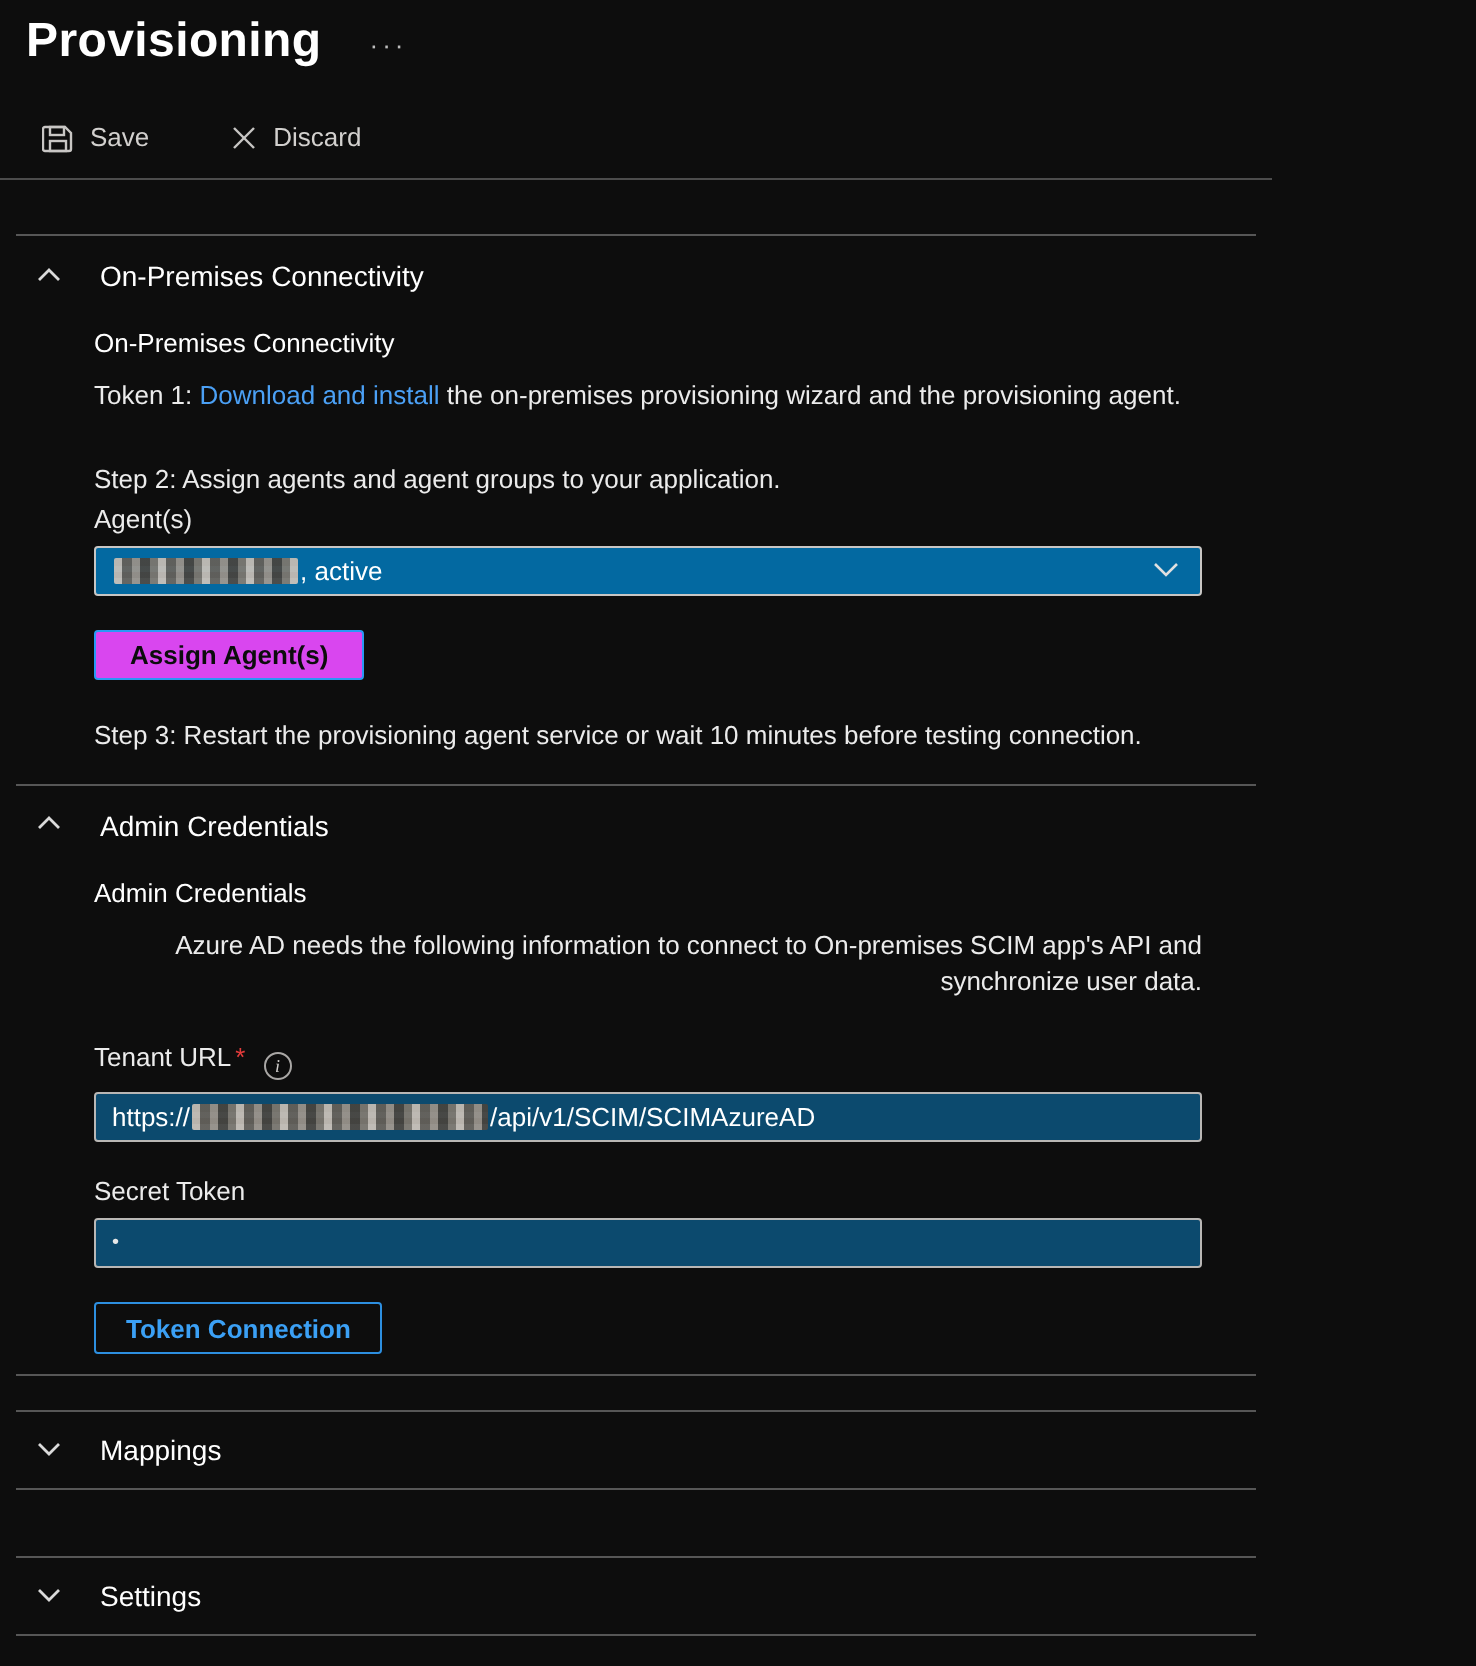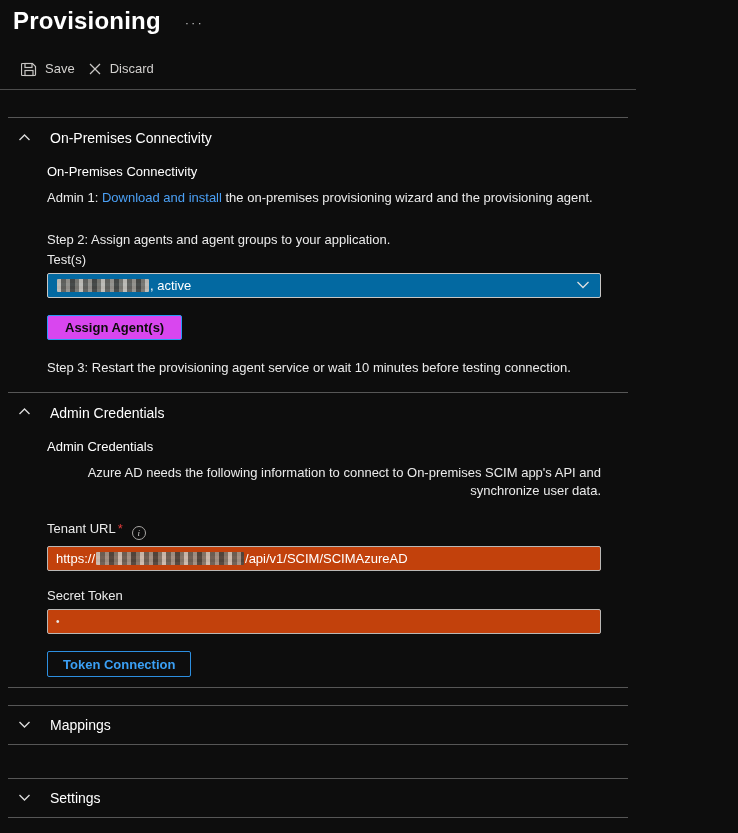--- a/index.html
+++ b/index.html
@@ -12,21 +12,21 @@
     overflow:hidden;
   }
   .page { position:relative; width:636px; height:833px; }
 
   
   .page-header { display:flex; align-items:flex-start; padding:7px 0 0 13px; }
   .page-title { font-size:24px; font-weight:700; color:#ffffff; letter-spacing:.2px; }
   .more-btn { color:#bdbdbd; font-size:13px; letter-spacing:2px; margin:8px 0 0 24px; cursor:pointer; background:none; border:none; }
 
   
-  .toolbar { display:flex; gap:13px; padding:0 0 0 21px; height:42px; margin-top:13px; border-bottom:1px solid #4c4c4c; }
+  .toolbar { display:flex; gap:40px; padding:0 0 0 21px; height:42px; margin-top:13px; border-bottom:1px solid #4c4c4c; }
   .tb-btn { display:flex; align-items:center; gap:8px; background:none; border:none; color:#d2d0ce; font-size:13px; font-family:inherit; cursor:pointer; }
   .tb-btn svg { display:block; }
 
   
   .content { }
   .section { margin:0 8px; }
   .section-top { border-top:1px solid #565656; }
   .section-bottom { border-bottom:1px solid #565656; }
   .sec-gap-lg { height:27px; }
   .sec-gap-md { height:17px; }
@@ -43,21 +43,21 @@
   .field-label { display:block; color:#ebebeb; margin:2px 0 6px 0; }
 
   .select {
     display:flex; align-items:center; justify-content:space-between;
     height:25px; border:1px solid #c8c6c4; border-radius:2px;
     background:#0369a1; padding:0 10px 0 8px; color:#ffffff; cursor:pointer;
   }
   .textbox {
     display:flex; align-items:center;
     height:25px; border:1px solid #b9b7b5; border-radius:2px;
-    background:#c2410c; padding:0 8px; color:#ffffff; overflow:hidden; white-space:nowrap;
+    background:#0c4a6e; padding:0 8px; color:#ffffff; overflow:hidden; white-space:nowrap;
   }
   .dot-value { font-size:10px; color:#e8e8e8; }
 
   .redacted {
     display:inline-block; height:13px; vertical-align:-2px; border-radius:1px; margin:0 1px;
     background-image:
       repeating-linear-gradient(90deg, rgba(205,195,185,.9) 0 4px, rgba(105,98,90,.9) 4px 9px, rgba(160,150,140,.9) 9px 13px, rgba(75,70,64,.9) 13px 18px, rgba(130,122,112,.9) 18px 22px),
       repeating-linear-gradient(0deg, rgba(255,255,255,.28) 0 3px, rgba(0,0,0,.42) 3px 6px, rgba(255,255,255,.12) 6px 9px, rgba(0,0,0,.3) 9px 13px);
   }
   .w-agent { width:92px; }
@@ -128,23 +128,23 @@
       <div class="section-header">
         <span class="chev">
           <svg width="13" height="11" viewBox="0 0 13 11" fill="none" stroke="#dadada" stroke-width="1.4">
               <polyline points="1.5,8 6.5,3 11.5,8"></polyline>
             </svg>
         </span>
         <span class="sec-title">On-Premises Connectivity</span>
       </div>
       <div class="section-body">
         <div class="subheading">On-Premises Connectivity</div>
-        <p class="para gap-after"><span>Admin 1: </span><a class="link">Download and install</a><span> the on-premises provisioning wizard and the provisioning agent.</span></p>
+        <p class="para gap-after"><span>Token 1: </span><a class="link">Download and install</a><span> the on-premises provisioning wizard and the provisioning agent.</span></p>
         <p class="para" style="margin-bottom:2px;">Step 2: Assign agents and agent groups to your application.</p>
-        <label class="field-label">Test(s)</label>
+        <label class="field-label">Agent(s)</label>
         <div class="select">
           <span><span class="redacted w-agent"></span><span>, active</span></span>
           <span>
             <svg width="14" height="10" viewBox="0 0 14 10" fill="none" stroke="#e0e0e0" stroke-width="1.3">
                 <polyline points="1.5,2 7,7.5 12.5,2"></polyline>
               </svg>
           </span>
         </div>
         <button class="btn-primary">Assign Agent(s)</button>
         <p class="para" style="margin:15px 0 14px 0;">Step 3: Restart the provisioning agent service or wait 10 minutes before testing connection.</p>

